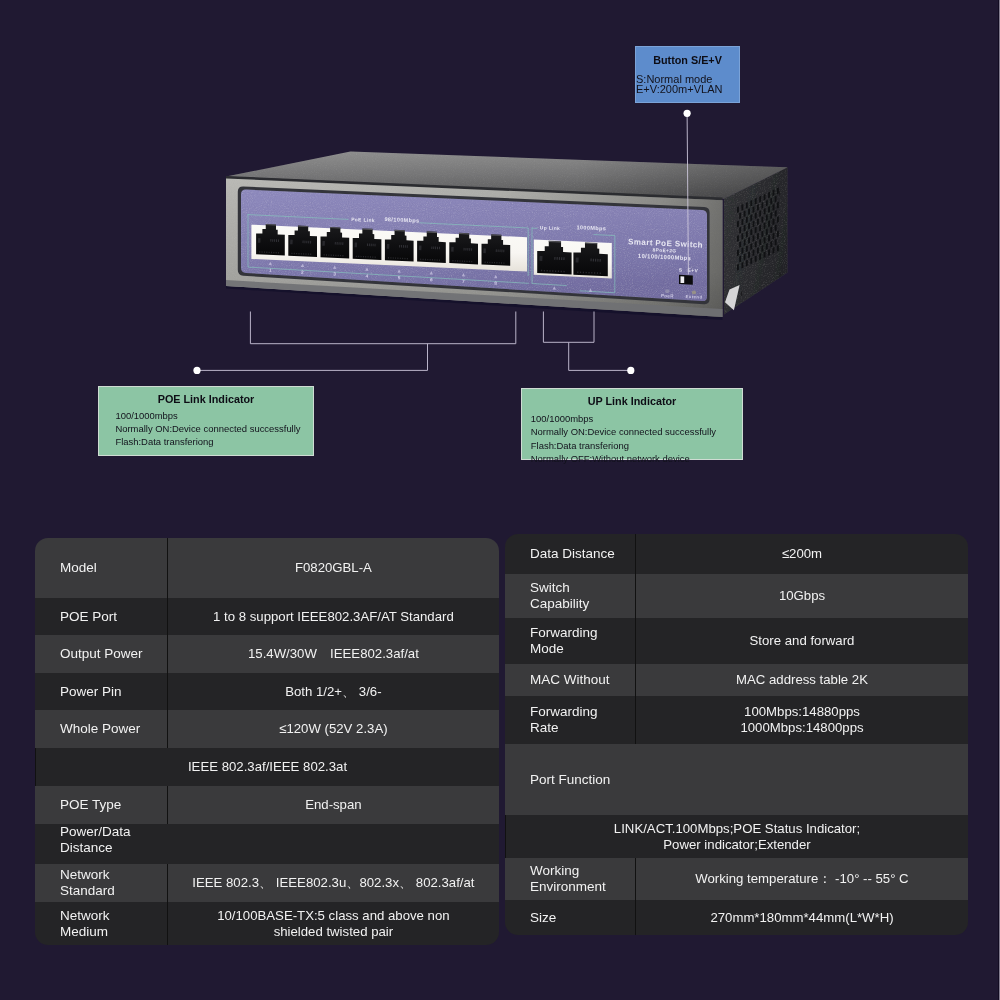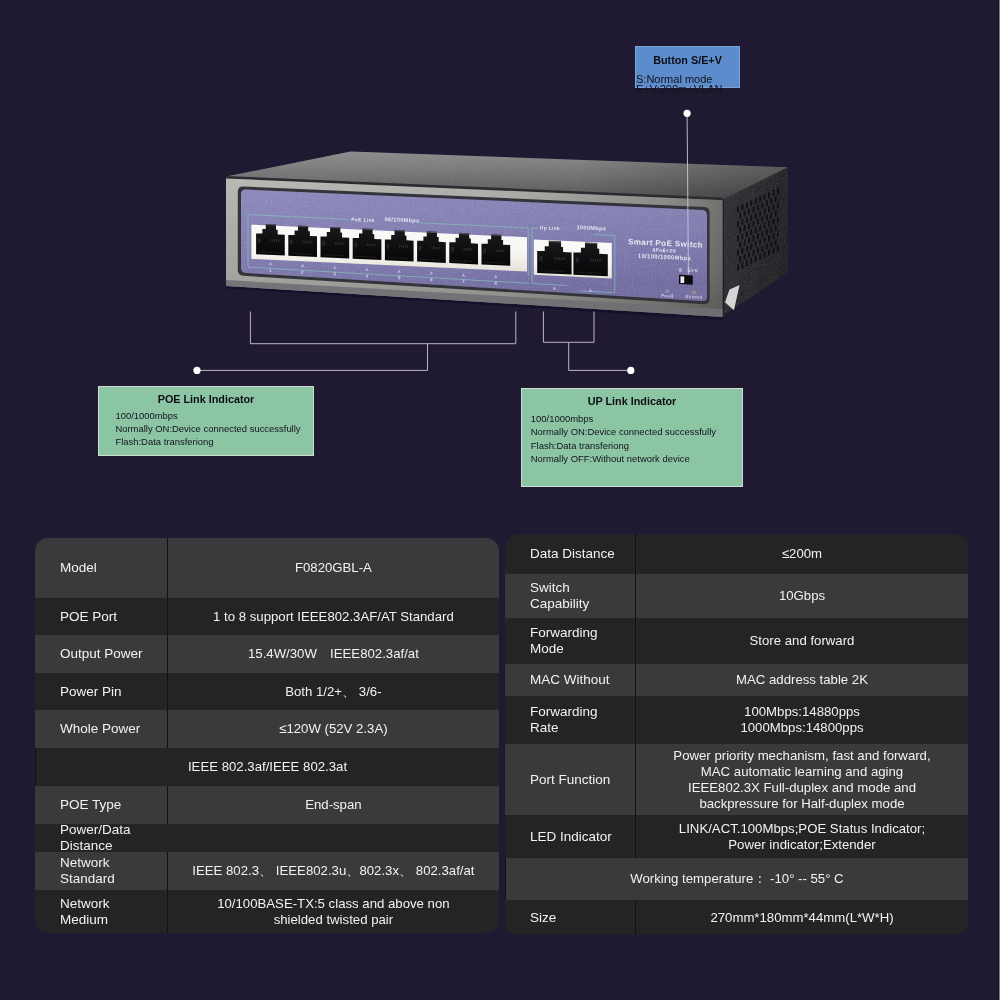--- a/index.html
+++ b/index.html
@@ -8,29 +8,29 @@
   #device{position:absolute;left:0;top:0;}
   #connectors{position:absolute;left:0;top:0;}
   #page-right-edge{position:absolute;right:0;top:0;width:2px;height:1000px;
     background:linear-gradient(to right,#120c22 0%,#120c22 45%,#ddd9e6 100%);z-index:40;}
 
   
   .callout{position:absolute;box-sizing:border-box;}
   .callout .c-title{font-weight:bold;text-align:center;color:#0d0d15;}
   .callout .c-body{color:#12121c;}
 
-  #callout-button{left:635px;top:46px;width:105px;height:42px;background:#5d8ccc;border:1px solid #7ba3d8;}
+  #callout-button{left:635px;top:46px;width:105px;height:57px;background:#5d8ccc;border:1px solid #7ba3d8;}
   #callout-button .c-title{font-size:10.8px;line-height:12px;margin-top:6.5px;}
   #callout-button .c-body{font-size:11px;line-height:10.3px;text-align:left;margin-top:8px;}
 
   #callout-poe{left:98px;top:386px;width:216px;height:70px;background:#8cc5a4;border:1px solid #cfdcd3;}
   #callout-poe .c-title{font-size:10.8px;line-height:12px;margin-top:5.5px;}
   #callout-poe .c-body{font-size:9.45px;line-height:13px;margin:4.5px 0 0 16.4px;}
 
-  #callout-up{left:521px;top:387.5px;width:222px;height:99px;background:#8cc5a4;border:1px solid #cfdcd3;}
+  #callout-up{left:521px;top:387.5px;width:222px;height:72px;background:#8cc5a4;border:1px solid #cfdcd3;}
   #callout-up .c-title{font-size:10.8px;line-height:12px;margin-top:6.5px;}
   #callout-up .c-body{font-size:9.45px;line-height:13.3px;margin:5px 0 0 8.8px;}
 
   
   .spec{position:absolute;border-radius:13px;overflow:hidden;font-size:13.2px;}
   .spec .row{display:flex;}
   .spec .row.light{background:#3a3a3c;}
   .spec .row.dark{background:#242426;}
   .spec .k{color:#f2f2f2;display:flex;align-items:center;box-sizing:border-box;padding-left:25px;font-size:13.5px;line-height:16px;}
   .spec .v{color:#f2f2f2;display:flex;align-items:center;justify-content:center;text-align:center;box-sizing:border-box;border-left:1px solid #111;flex:1;line-height:16px;}
@@ -596,21 +596,21 @@
         </div>
       </div>
       <div class="row light" style="height: 38px;">
         <div class="k">
           <div>POE Type</div>
         </div>
         <div class="v">
           <div>End-span</div>
         </div>
       </div>
-      <div class="row dark" style="height: 28px;">
+      <div class="row dark" style="height: 40px; flex-direction: column;">
         <div class="k">
           <div>Power/Data<br>Distance</div>
         </div>
       </div>
       <div class="row light" style="height: 38px;">
         <div class="k">
           <div>Network<br>Standard</div>
         </div>
         <div class="v">
           <div>IEEE 802.3、 IEEE802.3u、802.3x、 802.3af/at</div>
@@ -663,33 +663,30 @@
           <div>Forwarding<br>Rate</div>
         </div>
         <div class="v">
           <div>100Mbps:14880pps<br>1000Mbps:14800pps</div>
         </div>
       </div>
       <div class="row light" style="height: 71px;">
         <div class="k">
           <div>Port Function</div>
         </div>
-        <div class="v">
-          <div>Power priority mechanism, fast and forward,<br>MAC automatic learning and aging<br>IEEE802.3X Full-duplex and mode and<br>backpressure for Half-duplex mode</div>
-        </div>
       </div>
       <div class="row dark" style="height: 43px;">
-        <div class="k">
-          <div>LED Indicator</div>
-        </div>
         <div class="v">
           <div>LINK/ACT.100Mbps;POE Status Indicator;<br>Power indicator;Extender</div>
         </div>
       </div>
       <div class="row light" style="height: 42px;">
+        <div class="k">
+          <div>Working<br>Environment</div>
+        </div>
         <div class="v">
           <div>Working temperature： -10° -- 55° C</div>
         </div>
       </div>
       <div class="row dark" style="height: 35px;">
         <div class="k">
           <div>Size</div>
         </div>
         <div class="v">
           <div>270mm*180mm*44mm(L*W*H)</div>

